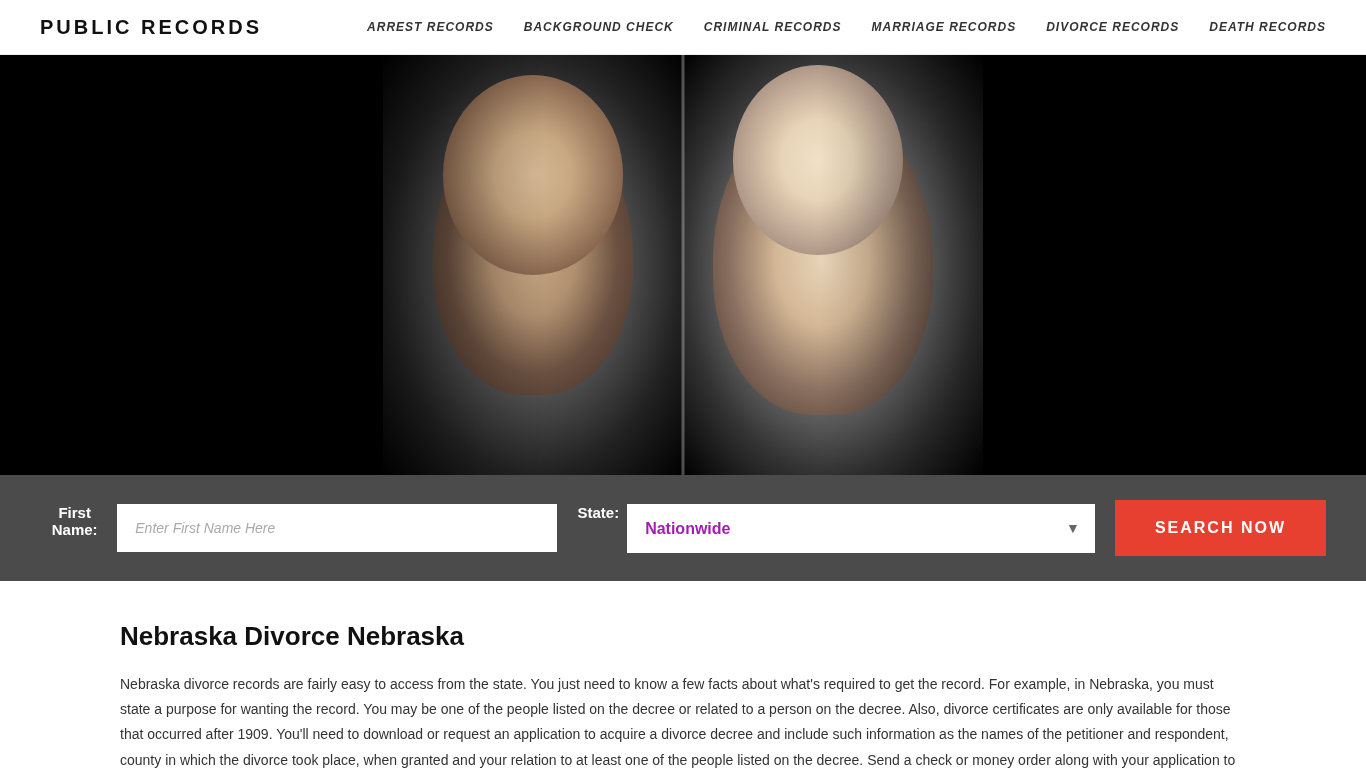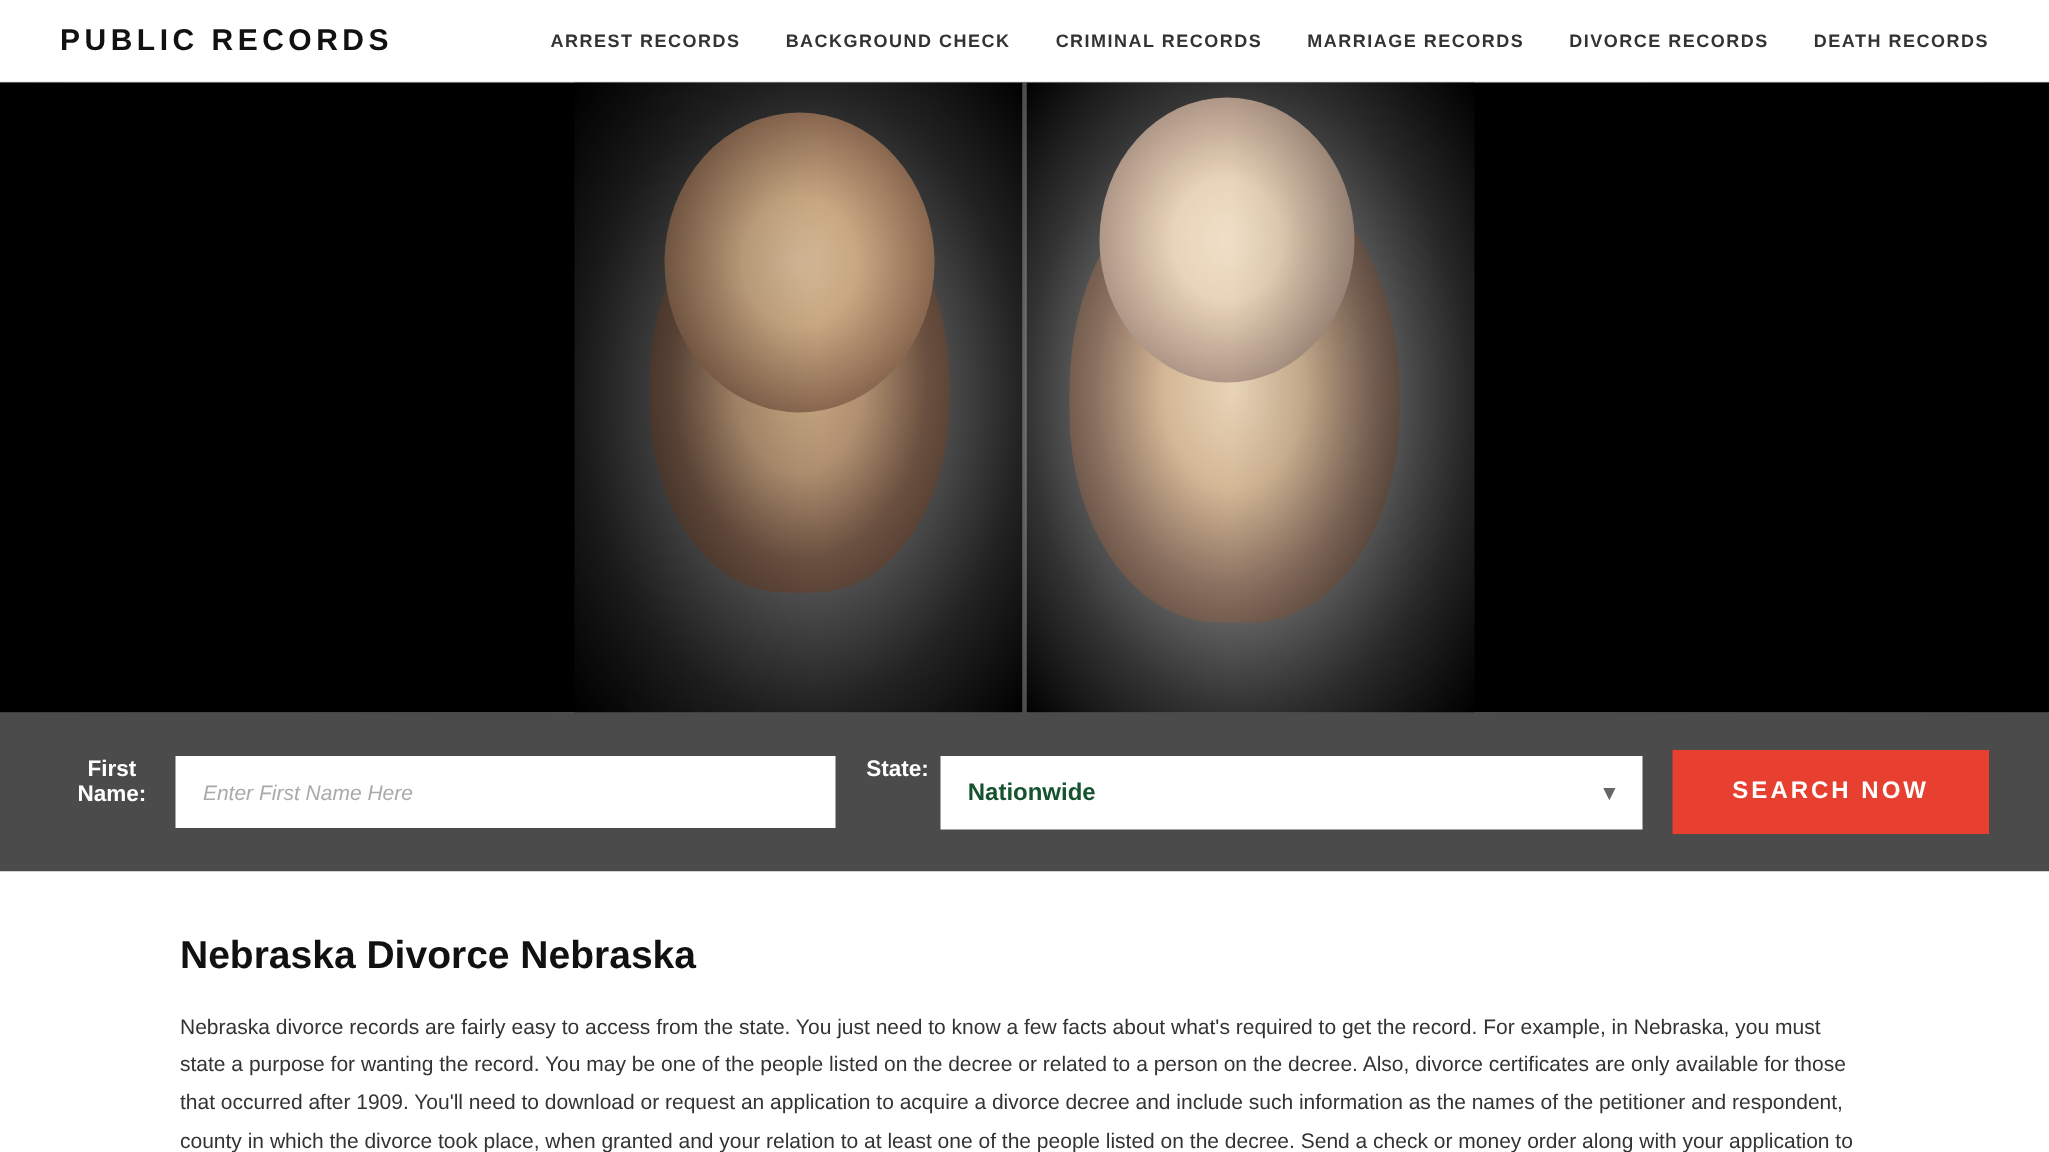--- a/index.html
+++ b/index.html
@@ -41,20 +41,21 @@
     }
 
     .nav-item {
       font-size: 12px;
       font-weight: 700;
       letter-spacing: 1px;
       color: #333;
       text-transform: uppercase;
       cursor: pointer;
       white-space: nowrap;
+      font-style: italic;
     }
 
     
     .hero {
       position: relative;
       width: 100%;
       height: 420px;
       background: #000;
       overflow: hidden;
       display: flex;
@@ -208,21 +209,21 @@
       position: relative;
       width: 100%;
     }
 
     .state-select {
       width: 100%;
       padding: 16px 18px;
       border: none;
       font-size: 16px;
       font-weight: 700;
-      color: #14532d;
+      color: #a21caf;
       background: #fff;
       appearance: none;
       -webkit-appearance: none;
       cursor: pointer;
       outline: none;
     }
 
     .select-arrow {
       position: absolute;
       right: 15px;

